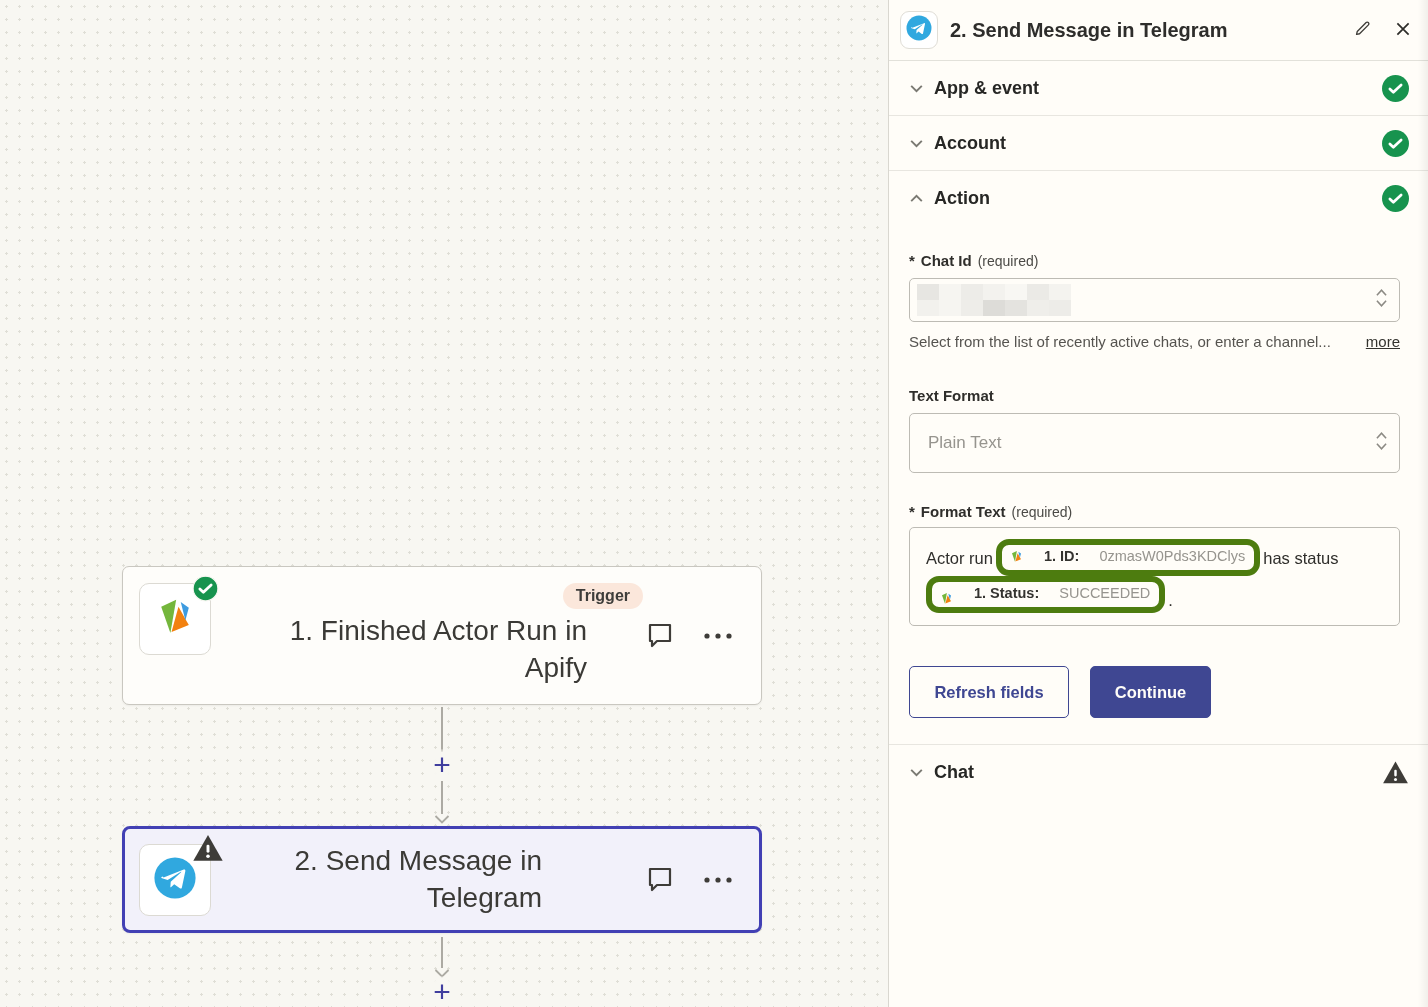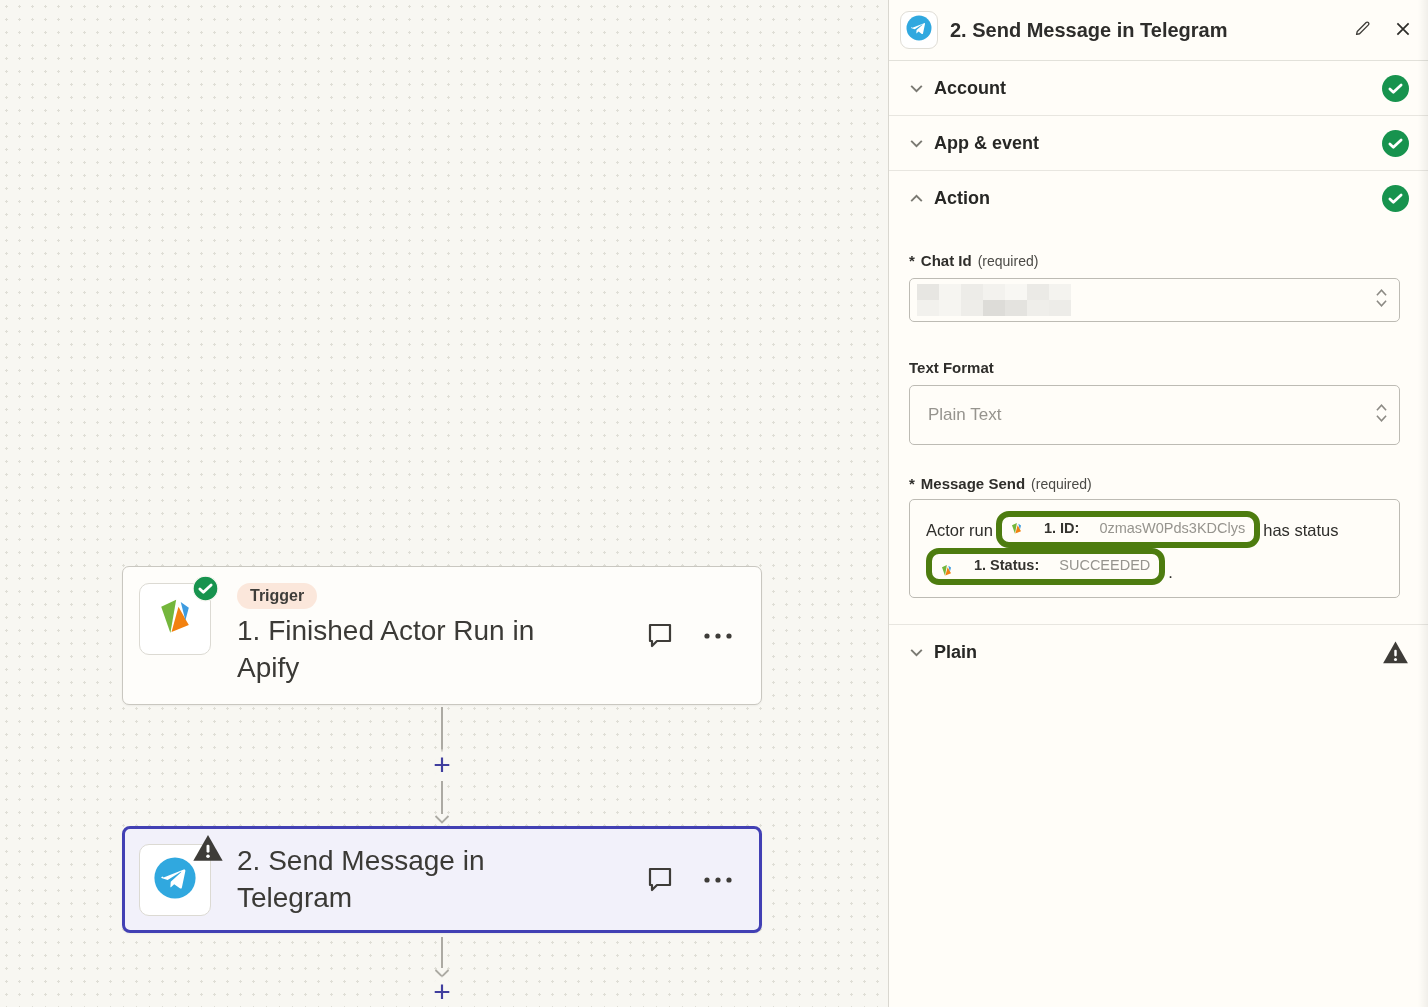--- a/index.html
+++ b/index.html
@@ -11,21 +11,21 @@
     position:absolute; left:0; top:0; width:888px; height:1007px;
     background-color:#F8F7F2;
     background-image:radial-gradient(circle, #DFDED6 1.2px, transparent 1.4px);
     background-size:13px 13px;
   }
   .step-card {
     position:absolute; left:122px; width:640px;
     display:flex; align-items:flex-start;
     background:#FEFDFA; border:1px solid #C9C7C0; border-radius:7px;
     box-shadow:0 1px 2px rgba(0,0,0,0.05);
-    padding:16px; cursor:pointer;
+    padding:16px; cursor:pointer;text-align:right;
   }
   .step-card.trigger { top:566px; height:139px; }
   .step-card.action-sel {
     top:826px; height:107px; align-items:center;
     background:#F2F1FA; border:3px solid #4240B4; border-radius:8px; padding:13px 14px;
   }
   .app-tile {
     position:relative; width:72px; height:72px; flex:0 0 72px;
     background:#FFFFFF; border:1px solid #DCDAD3; border-radius:10px;
     display:flex; align-items:center; justify-content:center;
@@ -291,44 +291,44 @@
       </button>
     </div>
   </div>
 
   <button class="section-row">
     <span class="section-chevron">
       <svg width="17" height="17" viewBox="0 0 16 16" fill="none" stroke="#7A7972" stroke-width="1.8">
           <path d="M3 5.5l5 5 5-5"></path>
         </svg>
     </span>
+    <span class="section-label">App &amp; event</span>
+    <span class="section-status">
+      <svg viewBox="0 0 24 24">
+          <circle cx="12" cy="12" r="12" fill="#17934E"></circle>
+          <path d="M7 12.4l3.1 3L17 8.8" stroke="#fff" stroke-width="2.4" fill="none" stroke-linecap="round" stroke-linejoin="round"></path>
+        </svg>
+    </span>
+  </button>
+
+  <button class="section-row">
+    <span class="section-chevron">
+      <svg width="17" height="17" viewBox="0 0 16 16" fill="none" stroke="#7A7972" stroke-width="1.8">
+          <path d="M3 5.5l5 5 5-5"></path>
+        </svg>
+    </span>
     <span class="section-label">Account</span>
     <span class="section-status">
       <svg viewBox="0 0 24 24">
           <circle cx="12" cy="12" r="12" fill="#17934E"></circle>
           <path d="M7 12.4l3.1 3L17 8.8" stroke="#fff" stroke-width="2.4" fill="none" stroke-linecap="round" stroke-linejoin="round"></path>
         </svg>
     </span>
   </button>
 
-  <button class="section-row">
-    <span class="section-chevron">
-      <svg width="17" height="17" viewBox="0 0 16 16" fill="none" stroke="#7A7972" stroke-width="1.8">
-          <path d="M3 5.5l5 5 5-5"></path>
-        </svg>
-    </span>
-    <span class="section-label">App &amp; event</span>
-    <span class="section-status">
-      <svg viewBox="0 0 24 24">
-          <circle cx="12" cy="12" r="12" fill="#17934E"></circle>
-          <path d="M7 12.4l3.1 3L17 8.8" stroke="#fff" stroke-width="2.4" fill="none" stroke-linecap="round" stroke-linejoin="round"></path>
-        </svg>
-    </span>
-  </button>
-
   <button class="section-row no-border">
     <span class="section-chevron">
       <svg width="17" height="17" viewBox="0 0 16 16" fill="none" stroke="#7A7972" stroke-width="1.8">
           <path d="M3 10.5l5-5 5 5"></path>
         </svg>
     </span>
     <span class="section-label">Action</span>
     <span class="section-status">
       <svg viewBox="0 0 24 24">
           <circle cx="12" cy="12" r="12" fill="#17934E"></circle>
@@ -357,34 +357,38 @@
           <span></span>
           <span></span>
           <span></span>
           <span></span>
       </span>
       <span class="select-chevrons">
         <svg width="13" height="22" viewBox="0 0 14 24" fill="none" stroke="#8C8A84" stroke-width="1.7">
             <path d="M2 9l5-5.5L12 9M2 15l5 5.5L12 15"></path>
           </svg>
       </span>
+    </div>
+    <div class="helper-row">
+      <span class="helper-text">Select from the list of recently active chats, or enter a channel...</span>
+      <button class="more-link">more</button>
     </div>
 
     <div class="tf-label">Text Format</div>
     <div class="dropdown">
       <span class="dropdown-value">Plain Text</span>
       <span class="select-chevrons">
         <svg width="13" height="22" viewBox="0 0 14 24" fill="none" stroke="#8C8A84" stroke-width="1.7">
             <path d="M2 9l5-5.5L12 9M2 15l5 5.5L12 15"></path>
           </svg>
       </span>
     </div>
 
     <div class="field-label msg-label">
-      <span class="ast">*</span><b>Message Send</b><span class="req">(required)</span>
+      <span class="ast">*</span><b>Format Text</b><span class="req">(required)</span>
     </div>
     <div class="textarea-box">
       <span>Actor run</span><span class="token-pill">
           <span class="mini-icon">
             <svg viewBox="0 0 40 40" width="15" height="15">
               <polygon points="8,11 21,5 16,34" fill="#74B63C"></polygon>
               <polygon points="17,33 23,11 32,27" fill="#F28110"></polygon>
               <polygon points="25,7 32,12 29,23" fill="#3D9BE0"></polygon>
             </svg>
           </span>
@@ -397,31 +401,35 @@
               <polygon points="8,11 21,5 16,34" fill="#74B63C"></polygon>
               <polygon points="17,33 23,11 32,27" fill="#F28110"></polygon>
               <polygon points="25,7 32,12 29,23" fill="#3D9BE0"></polygon>
             </svg>
           </span>
           <span class="t-label">1. Status:</span>
           <span class="t-value">SUCCEEDED</span>
         </span><span>.</span>
     </div>
 
+    <div class="btn-row">
+      <button class="btn-refresh">Refresh fields</button>
+      <button class="btn-continue">Continue</button>
+    </div>
 
     <div class="test-divider"></div>
   </div>
 
   <button class="section-row top-border">
     <span class="section-chevron">
       <svg width="17" height="17" viewBox="0 0 16 16" fill="none" stroke="#7A7972" stroke-width="1.8">
           <path d="M3 5.5l5 5 5-5"></path>
         </svg>
     </span>
-    <span class="section-label">Plain</span>
+    <span class="section-label">Chat</span>
     <span class="section-status">
       <svg viewBox="0 0 24 24">
           <path d="M12 2.2L23 21.5H1z" fill="#3E3C38"></path>
           <rect x="10.9" y="9.5" width="2.2" height="6" rx="1" fill="#fff"></rect>
           <circle cx="12" cy="18.2" r="1.35" fill="#fff"></circle>
         </svg>
     </span>
   </button>
 
 </aside>

